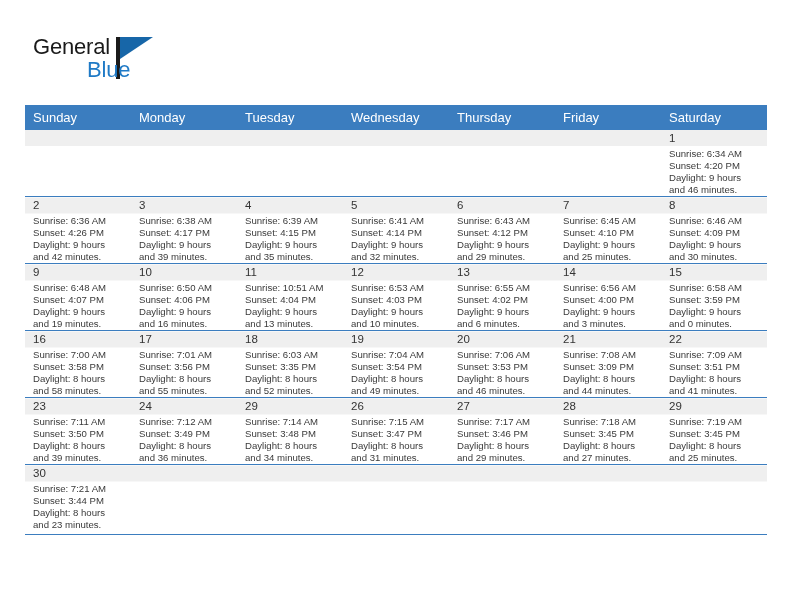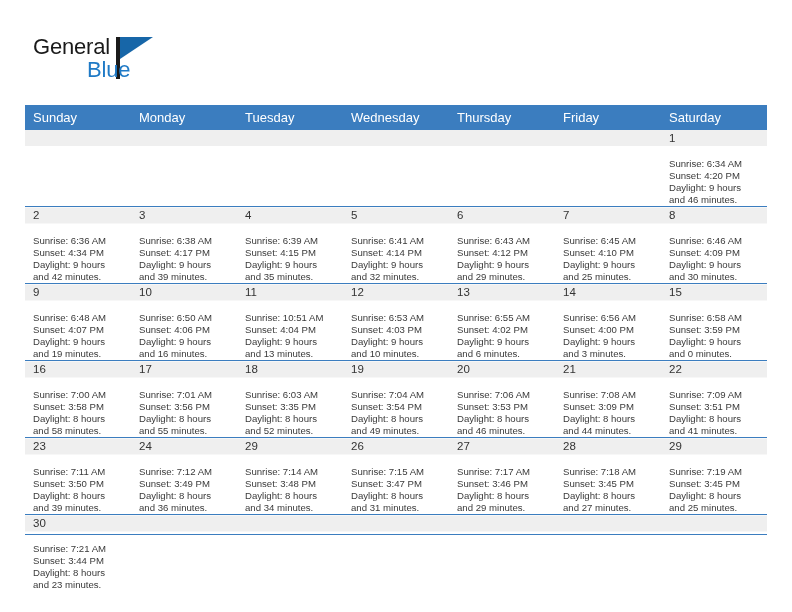--- a/index.html
+++ b/index.html
@@ -137,21 +137,21 @@
 
   .daynum {
     font-size: 11.5px;
     color: #333333;
     line-height: 16px;
     padding-left: 8px;
     height: 16px;
     box-sizing: border-box;
   }
   .details {
-    padding: 12px 6px 0 8px;
+    padding: 2px 6px 0 8px;
     font-size: 9.6px;
     line-height: 12px;
     color: #3a3a3a;
   }
   .details div {
     white-space: nowrap;
   }
   .bottom-rule {
     position: absolute;
     left: 25px;
@@ -223,21 +223,21 @@
               <div>Daylight: 9 hours</div>
               <div>and 46 minutes.</div>
             </div>
           </td>
         </tr>
         <tr class="week">
           <td class="filled">
             <div class="daynum">2</div>
             <div class="details">
               <div>Sunrise: 6:36 AM</div>
-              <div>Sunset: 4:34 PM</div>
+              <div>Sunset: 4:26 PM</div>
               <div>Daylight: 9 hours</div>
               <div>and 42 minutes.</div>
             </div>
           </td>
           <td class="filled">
             <div class="daynum">3</div>
             <div class="details">
               <div>Sunrise: 6:38 AM</div>
               <div>Sunset: 4:17 PM</div>
               <div>Daylight: 9 hours</div>

